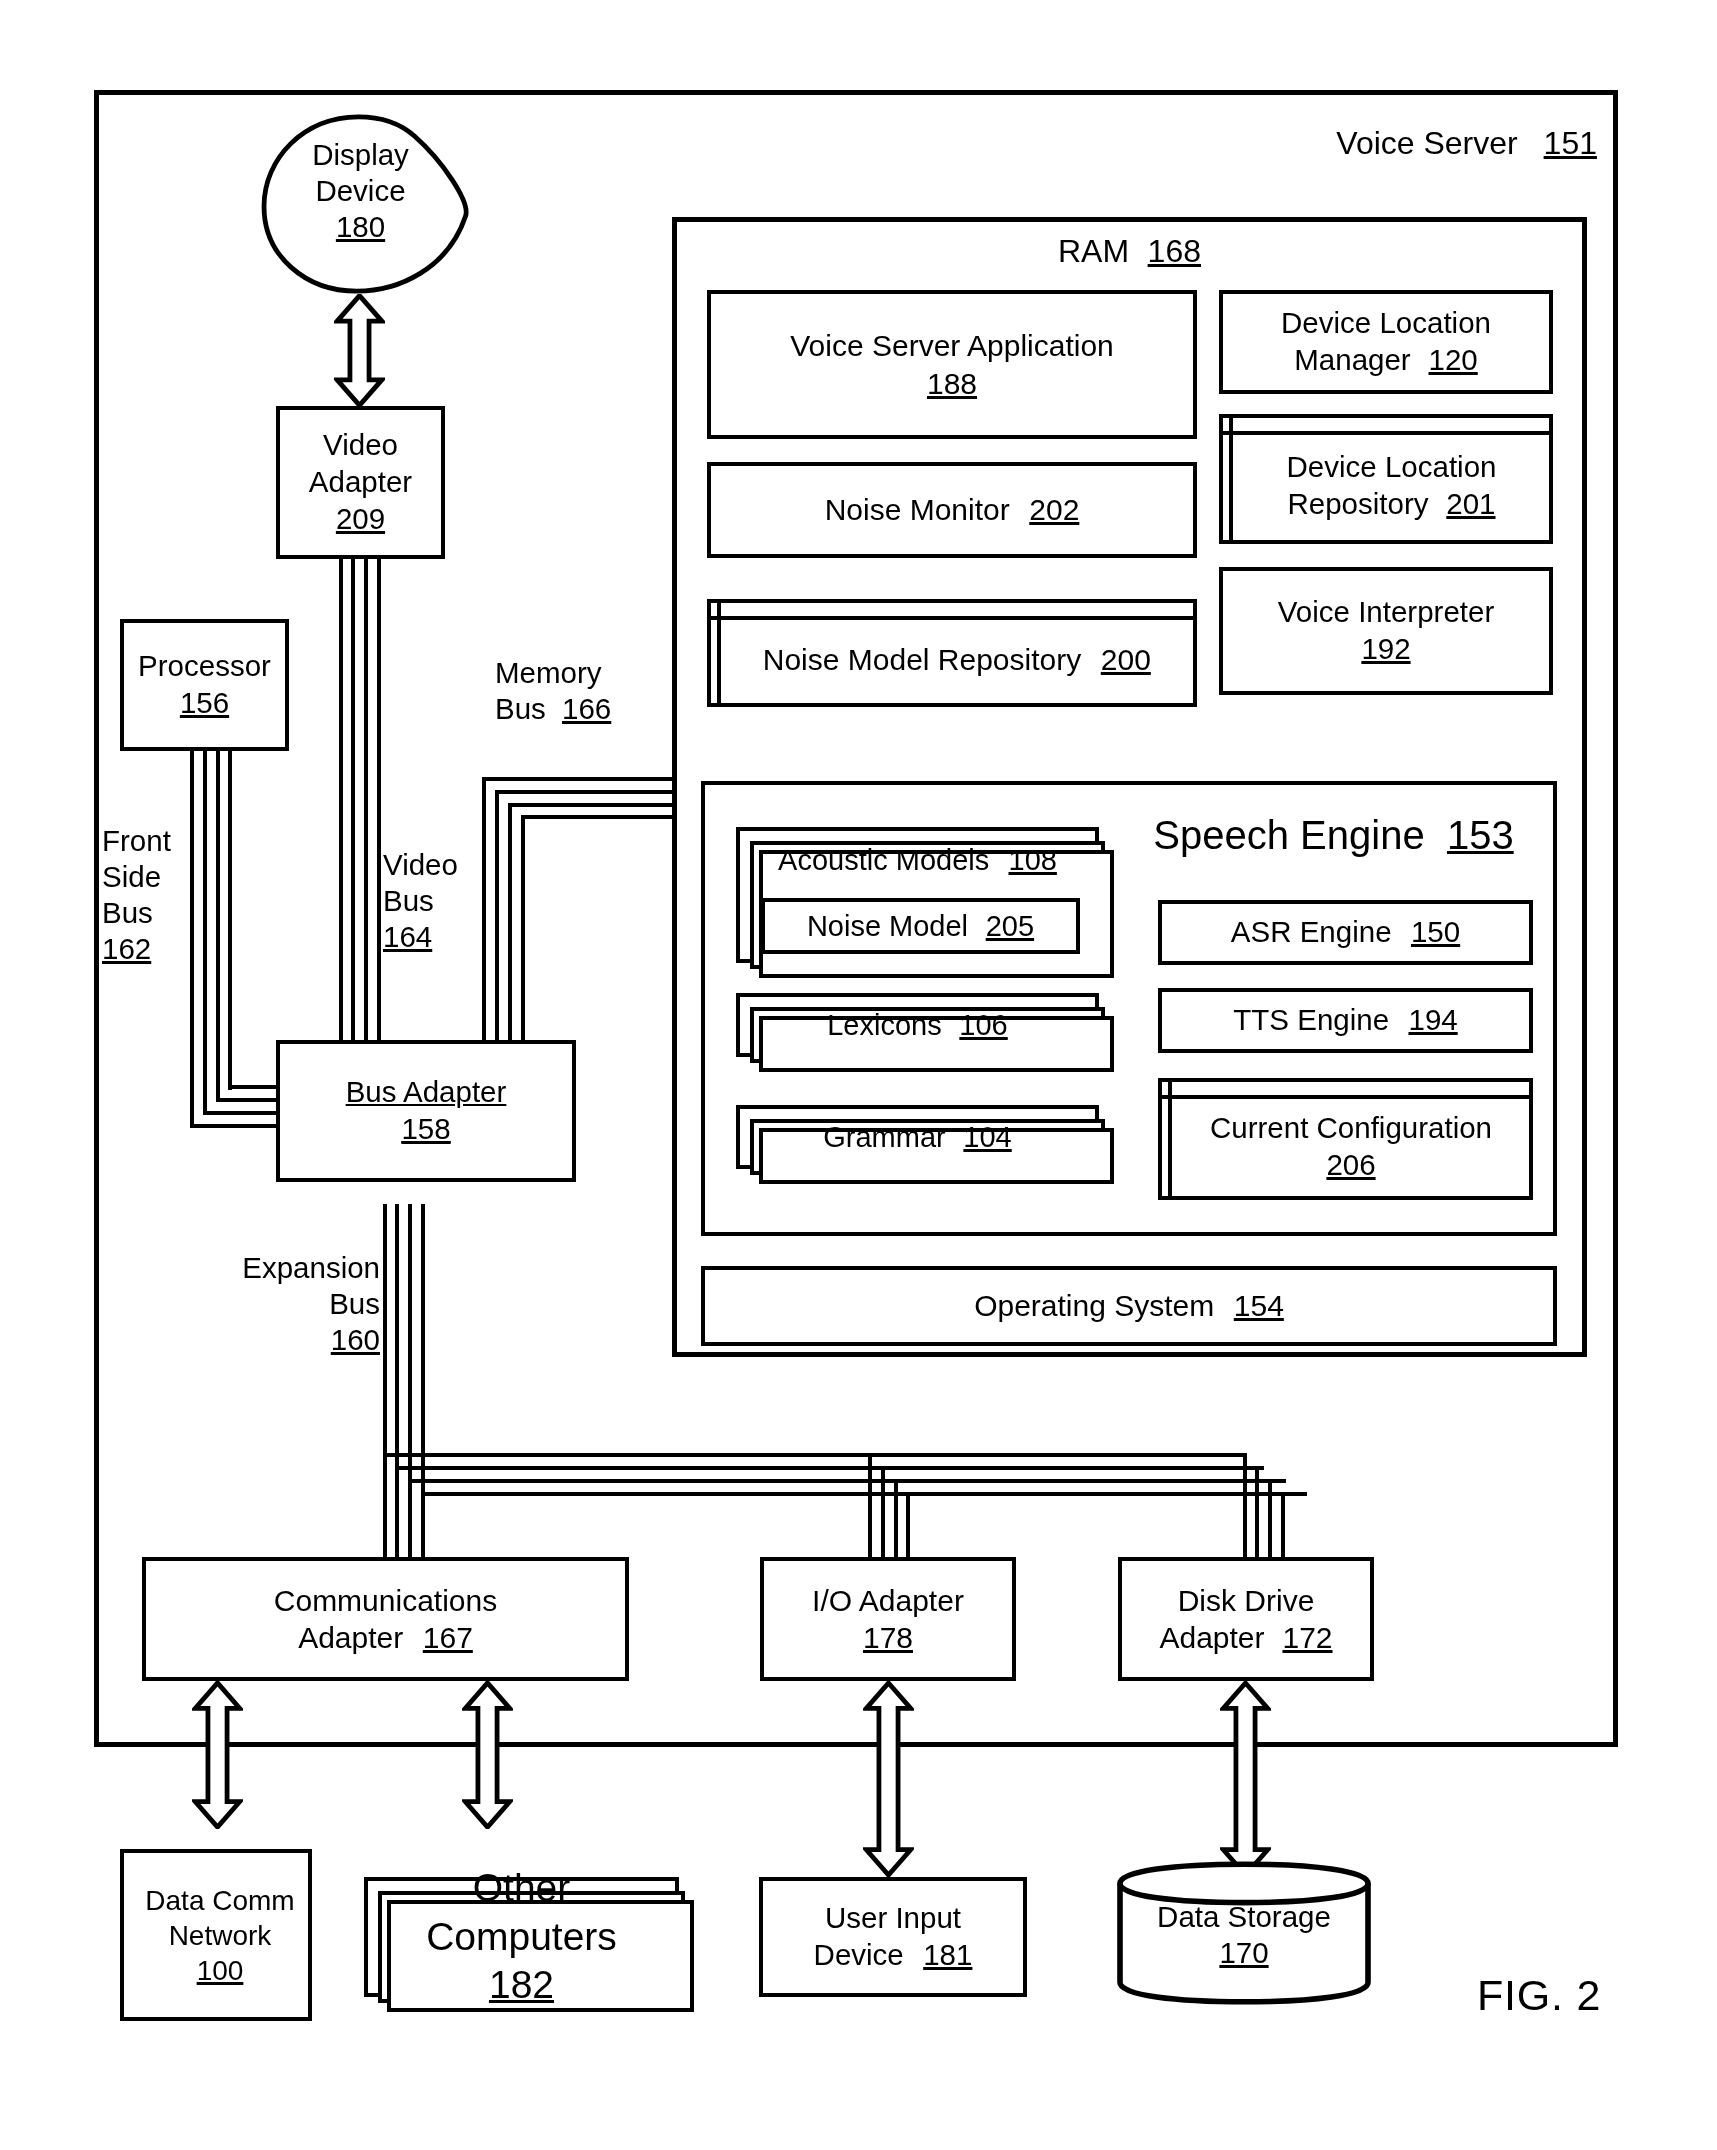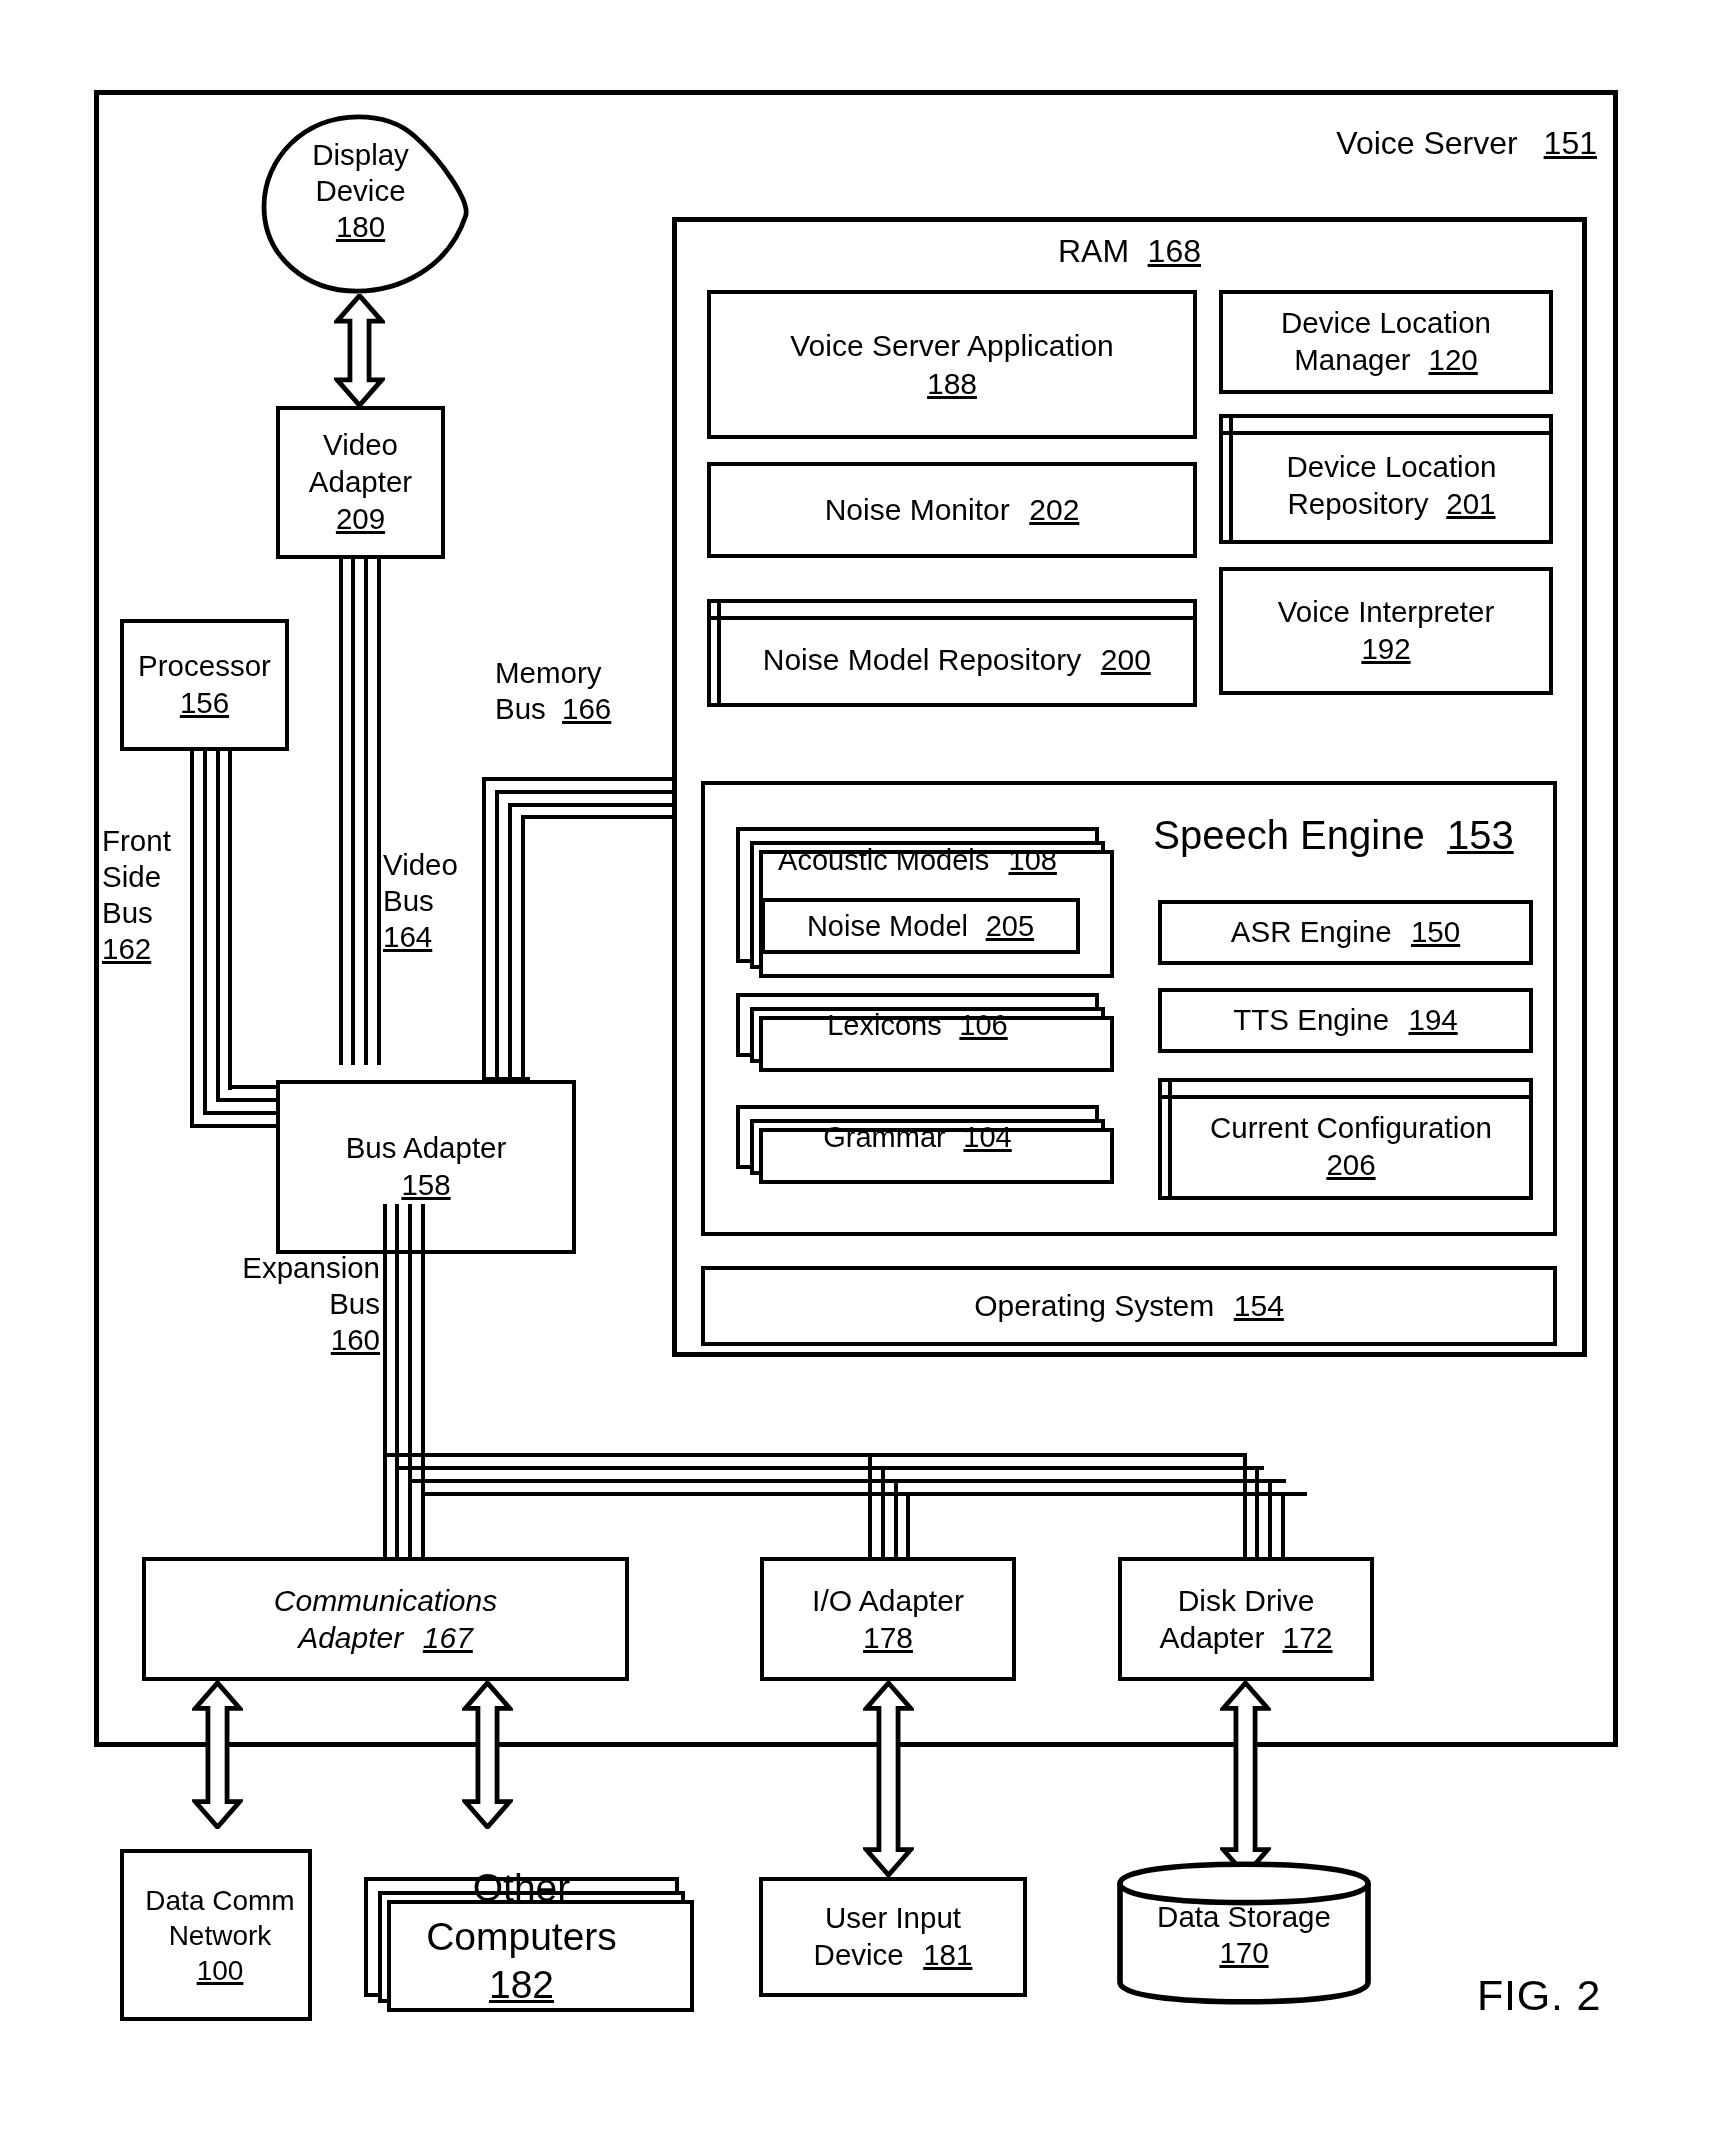--- a/index.html
+++ b/index.html
@@ -124,21 +124,21 @@
   <div class="ln h" style="left:495px;top:1077px;width:35px;"></div>
 
   <div class="lbl" style="left:495px;top:655px;width:208px;font-size:29.5px;text-align:left;">
     <div>Memory</div>
     <div style="white-space:nowrap;">
       <span>Bus</span>
       <span class="u" style="margin-left:8px;">166</span>
     </div>
   </div>
 
-  <div class="box" style="left:276px;top:1080px;width:300px;height:174px;">
+  <div class="box" style="left:276px;top:1040px;width:300px;height:142px;text-decoration:underline;">
     <div class="t" style="font-size:29.5px;">
       <div>Bus Adapter</div>
       <div class="u">158</div>
     </div>
   </div>
 
   <div class="lbl" style="left:208px;top:1250px;width:172px;font-size:29.5px;text-align:right;">
     <div>Expansion</div>
     <div>Bus</div>
     <div class="u">160</div>
@@ -286,21 +286,21 @@
   </div>
 
   <div class="box" style="left:701px;top:1266px;width:856px;height:80px;">
     <div class="t" style="font-size:30px;white-space:nowrap;">
       <span>Operating System</span>
       <span class="u" style="margin-left:11.2px;">154</span>
     </div>
   </div>
 
   <div class="box" style="left:142px;top:1557px;width:487px;height:124px;">
-    <div class="t" style="font-size:30px;font-style:italic;">
+    <div class="t" style="font-size:30px;">
       <div>Communications</div>
       <div style="white-space:nowrap;">
         <span>Adapter</span>
         <span class="u" style="margin-left:11.2px;">167</span>
       </div>
     </div>
   </div>
 
   <div class="box" style="left:760px;top:1557px;width:256px;height:124px;">
     <div class="t" style="font-size:30px;">

